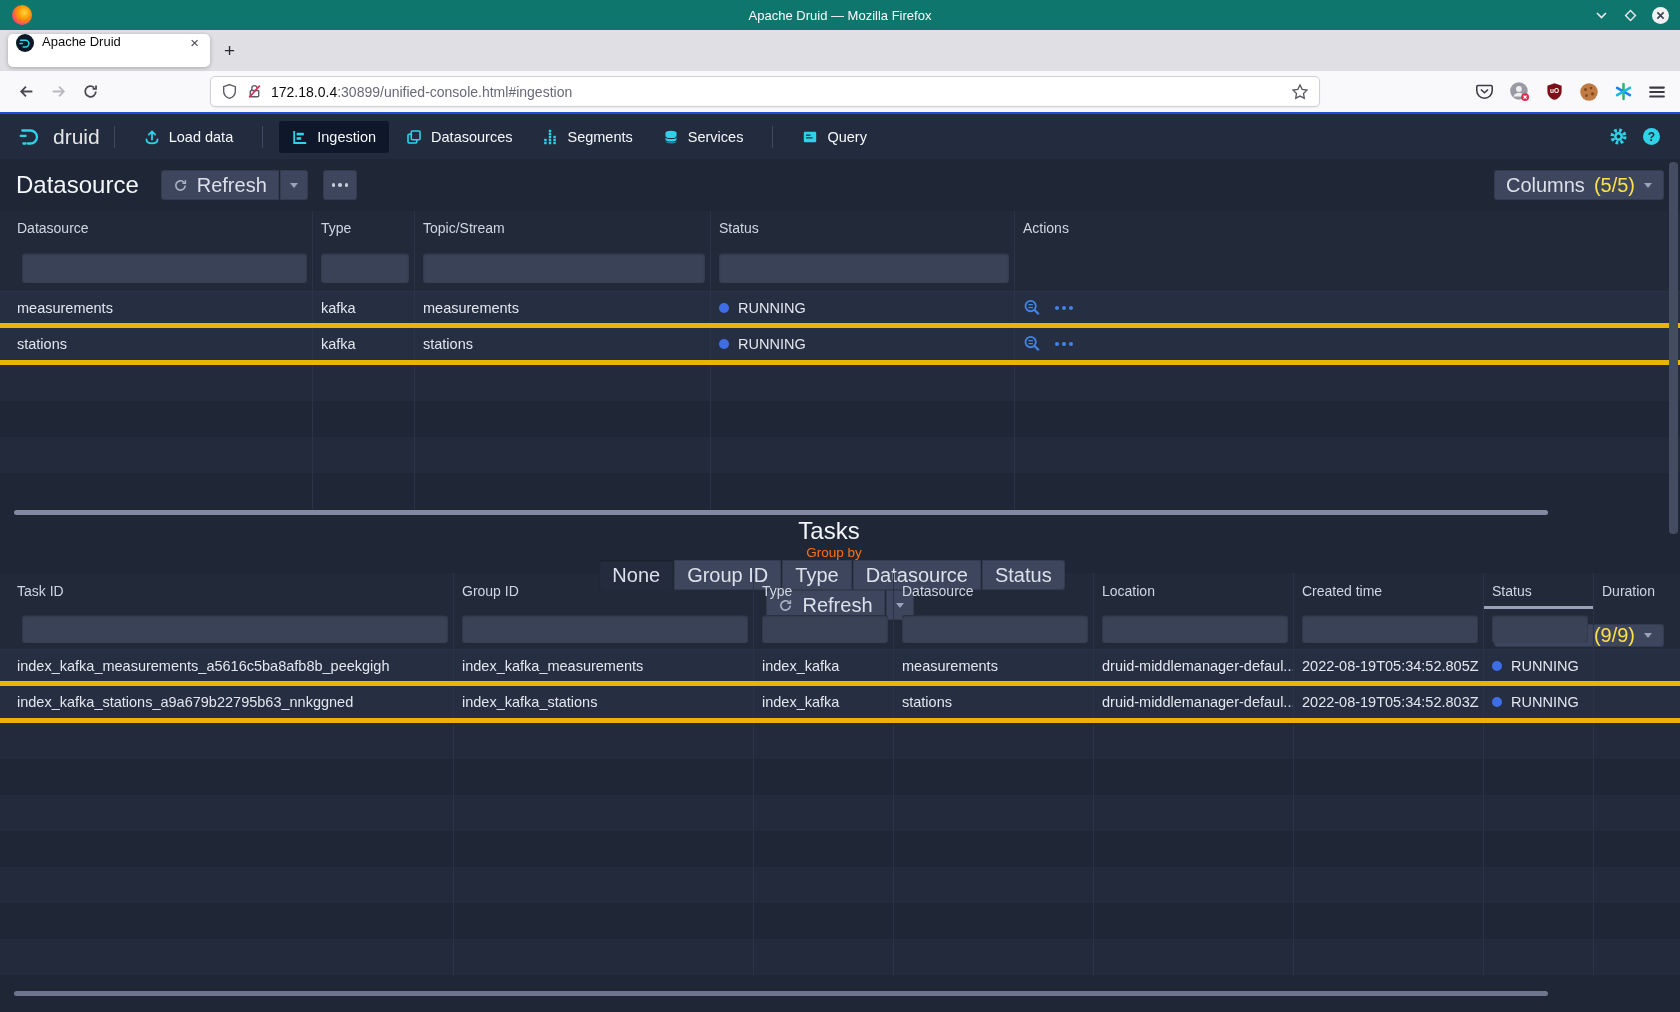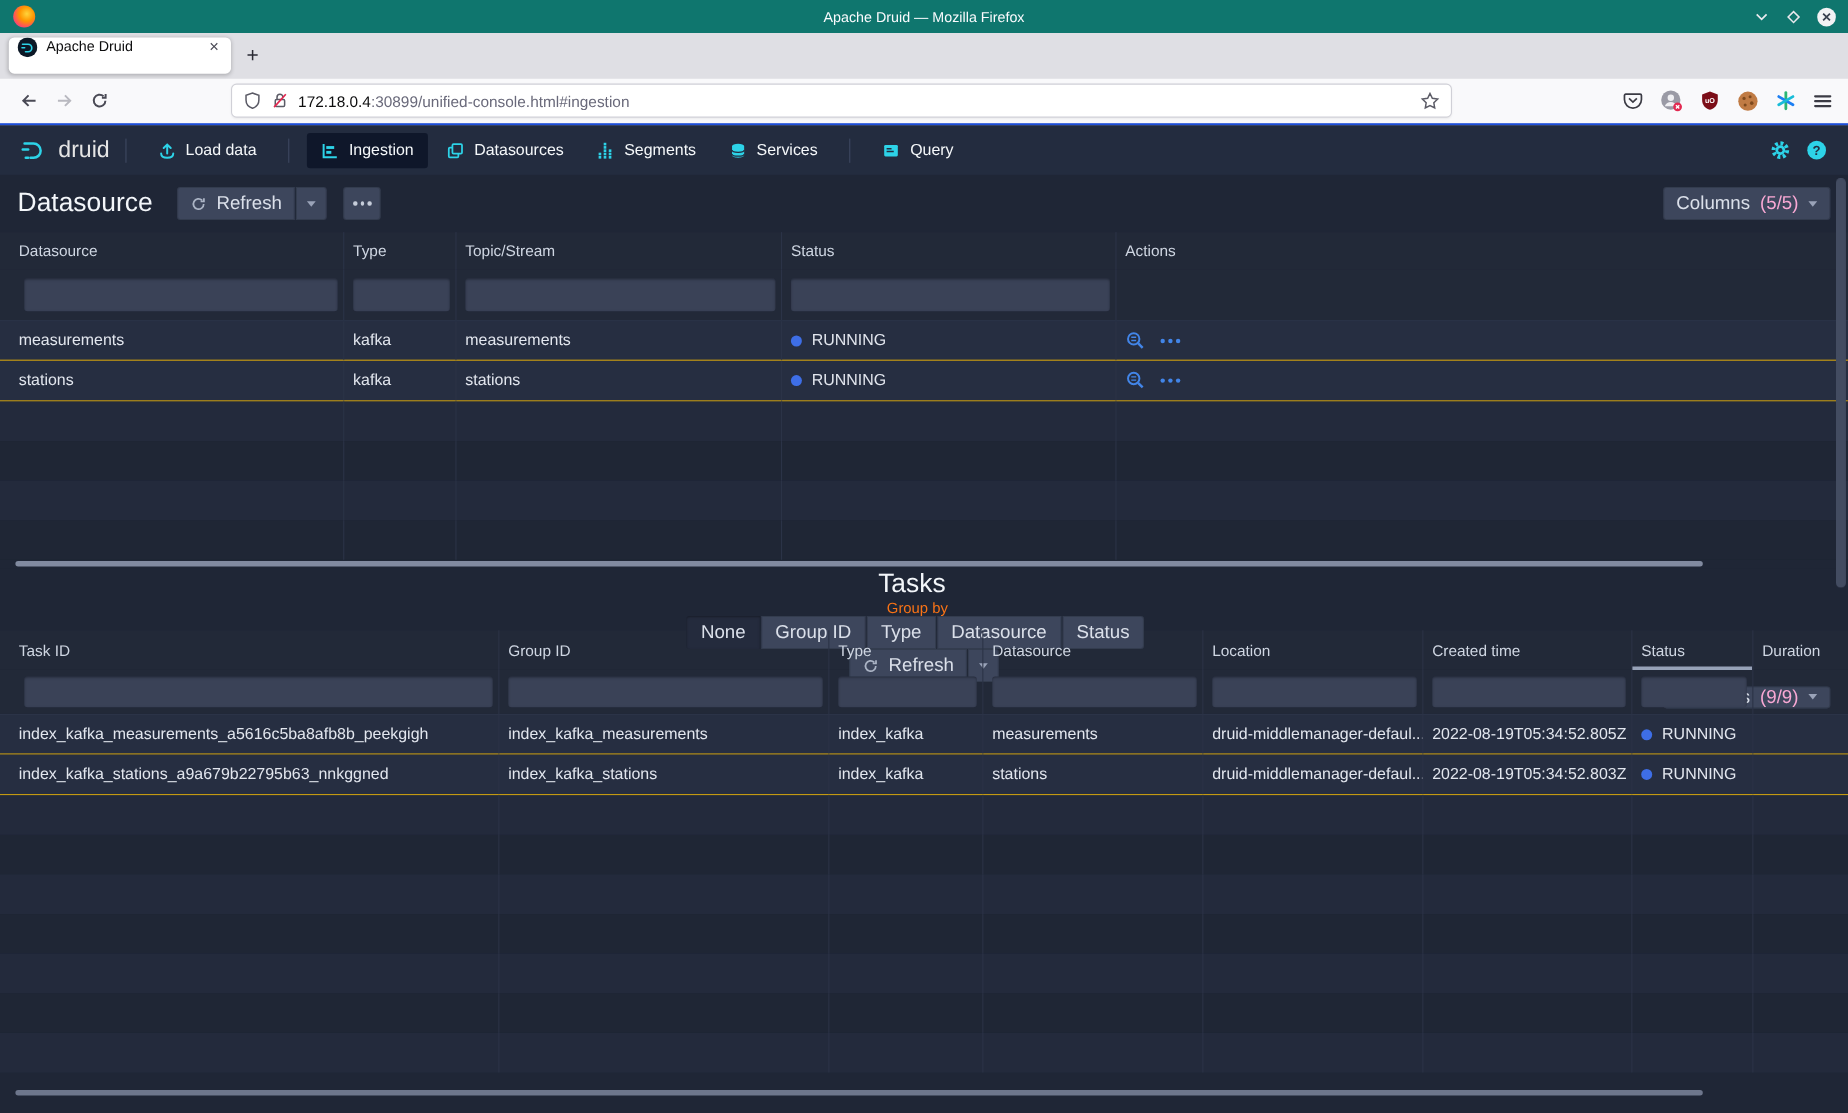--- a/index.html
+++ b/index.html
@@ -44,32 +44,32 @@
   .nav-item.active { background:#0f172a; }
   .nav-right { margin-left:auto; display:flex; align-items:center; gap:15px; margin-right:20px; }
   .help-badge { width:17px; height:17px; border-radius:50%; background:#2dd3e8; color:#232c3f;
                 font-size:12px; font-weight:bold; display:flex; align-items:center; justify-content:center; }
 
   
   .sec-head { display:flex; align-items:center; padding:0 16px; }
   .sec-head.sup { height:52px; }
   .sec-head.tsk { height:56px;flex-direction:column; }
   .sec-title { font-size:24px; font-weight:500; color:#f3f6fa; margin-right:22px; }
-  .btn { height:30px; background:#3d465c; color:#dbe0ea; font-size:17px; display:flex; align-items:center;
+  .btn { height:30px; background:#3d465c; color:#dbe0ea; font-size:20px; display:flex; align-items:center;
          border-radius:3px; padding:0 12px; box-shadow:inset 0 0 0 1px rgba(16,22,26,.2); }
   .split { display:flex; gap:1px; }
   .btn.mainbtn { border-radius:3px 0 0 3px; gap:9px; }
   .btn.caretbtn { width:28px; padding:0; justify-content:center; border-radius:0 3px 3px 0; }
   .btn.iconbtn { width:34px; padding:0; justify-content:center; margin-left:15px; }
   .caret { width:0; height:0; border-left:4.5px solid transparent; border-right:4.5px solid transparent;
            border-top:5.5px solid #9aa3b8; }
   .dots { display:flex; gap:3px; }
   .dots i { width:3.5px; height:3.5px; border-radius:50%; background:#c6cdda; }
   .cols-btn { margin-left:auto; gap:9px; }
-  .dim { color:#f9a8d4; }
+  .dim { color:#fde047; }
   .gb-label { color:#f97316; font-size:13.5px; margin-right:12px; }
   .seg { display:flex; gap:1px; margin-right:16px; }
   .seg .btn { border-radius:0; padding:0 13px; }
   .seg .btn:first-child { border-radius:3px 0 0 3px; }
   .seg .btn:last-child { border-radius:0 3px 3px 0; }
   .seg .btn.on { background:#242b3d; box-shadow:inset 0 1px 2px rgba(0,0,0,.35); }
 
   
   .grid-sup  { display:grid; grid-template-columns:313px 102px 296px 304px auto; }
   .grid-task { display:grid; grid-template-columns:454px 300px 140px 200px 200px 190px 110px auto; }
@@ -82,21 +82,21 @@
   .thr .cell.sorted { box-shadow:inset 0 -3px 0 0 #97a2b8; }
   .fr { background:#222938; }
   .fr.sup-f { height:46px; }
   .fr.tsk-f { height:40px; }
   .finput { flex:1; background:#3a4257; border-radius:3px; margin-right:5px;
             box-shadow:inset 0 1px 2px rgba(12,16,24,.45); }
   .fr.sup-f .finput { height:30px; }
   .fr.tsk-f .finput { height:28px; }
   .fr .cell { padding-left:8px; }
   .fr .cell:first-child { padding-left:22px; }
-  .row { height:37px; background:#262e41; border-bottom:1px solid #eab308; }
+  .row { height:37px; background:#262e41; border-bottom:5px solid #eab308; }
   .row.first { border-top:1px solid #2b3347; }
   .row.empty { height:36px; border-bottom:none; }
   .row.empty.ea { background:#232a3c; }
   .row.empty.eb { background:#1f2635; }
   .sdot { width:10px; height:10px; border-radius:50%; background:#3e6ee6; margin-right:9px; flex:0 0 auto; }
   .act { gap:14px; }
   .bdots { display:flex; gap:3px; }
   .bdots i { width:4px; height:4px; border-radius:50%; background:#4285e8; }
 
   .hscroll { height:8px; position:relative; background:#1f2636; }

